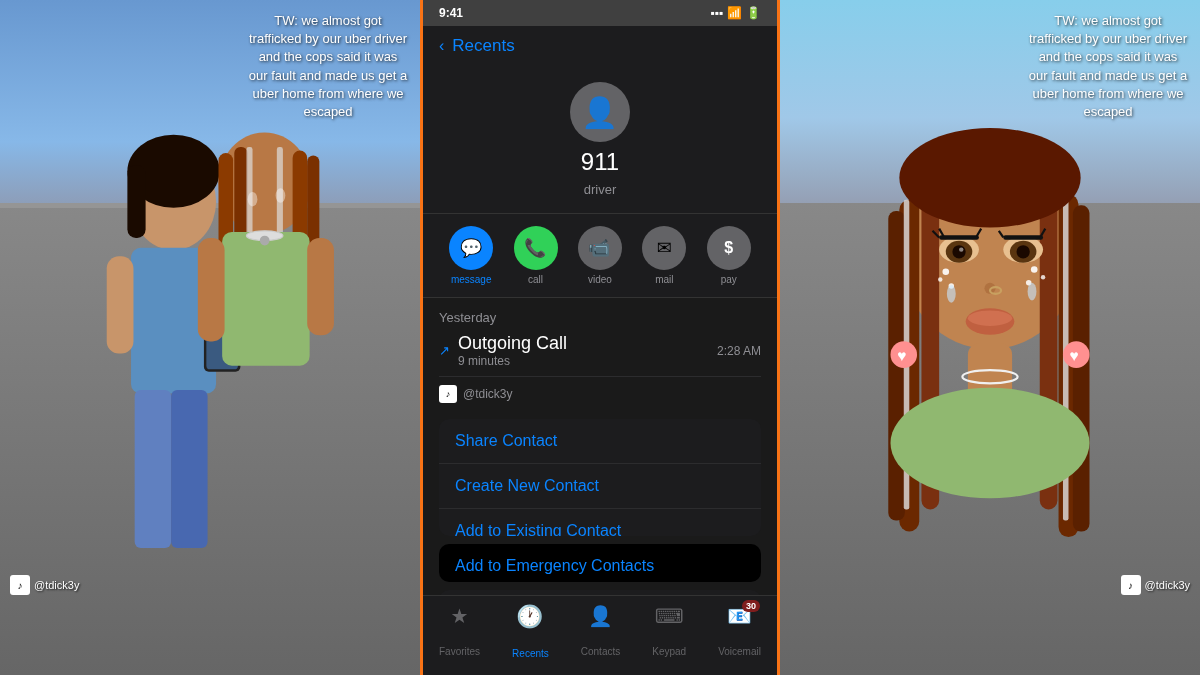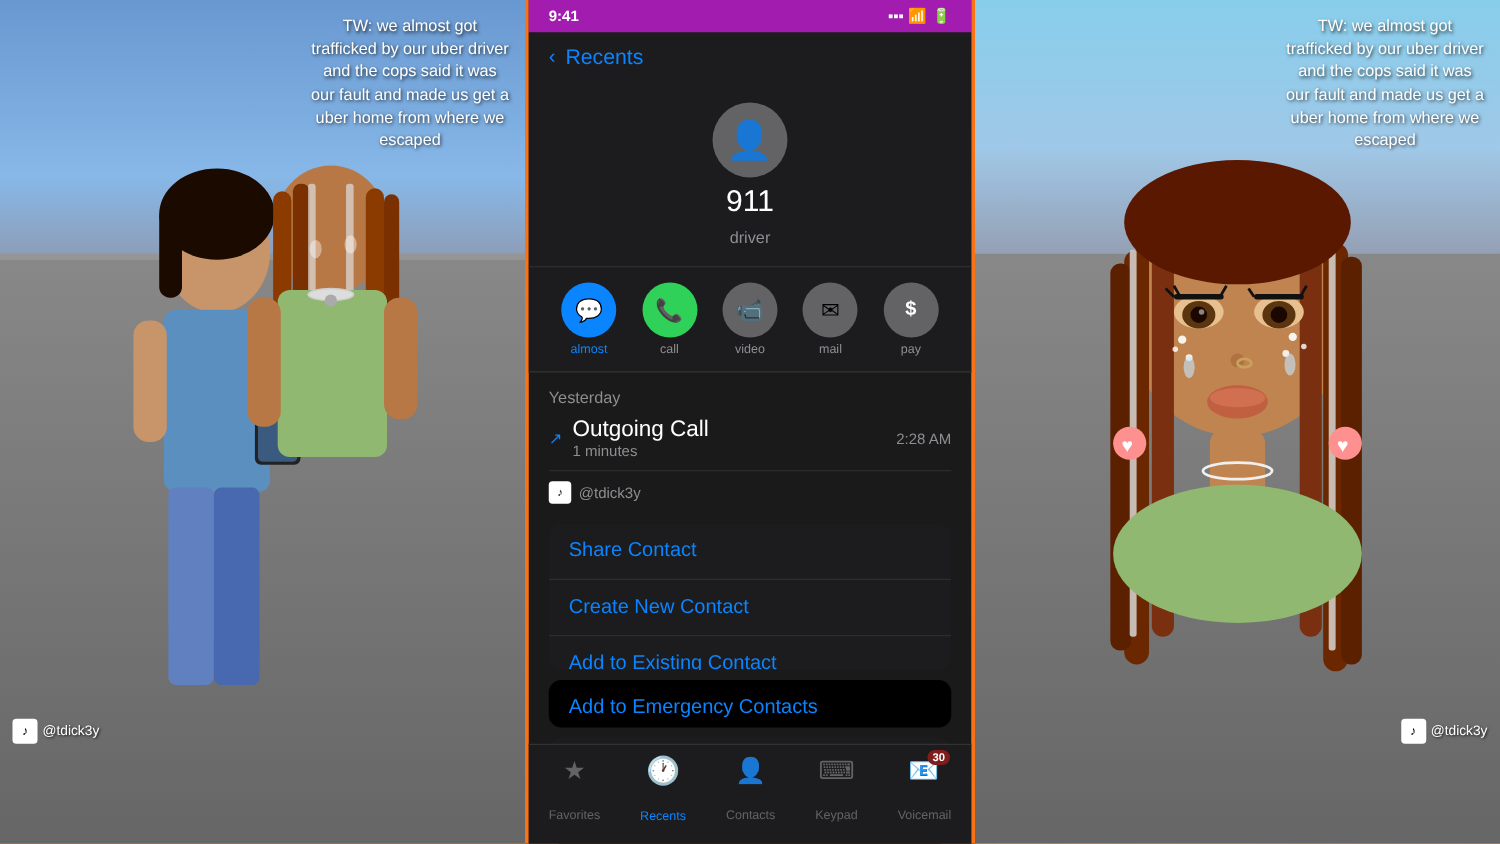--- a/index.html
+++ b/index.html
@@ -69,21 +69,21 @@
       flex-shrink: 0;
       background: #1a1a1a;
       display: flex;
       flex-direction: column;
       position: relative;
       border-left: 3px solid #f97316;
       border-right: 3px solid #f97316;
     }
 
     .phone-status-bar {
-      background: #a21caf;
+      background: #404040;
       padding: 6px 16px;
       display: flex;
       justify-content: space-between;
       align-items: center;
       color: white;
       font-size: 12px;
       font-weight: 600;
     }
 
     .status-right {
@@ -442,21 +442,21 @@
     <div class="avatar-circle">
       <span class="avatar-icon">👤</span>
     </div>
     <div class="contact-number">911</div>
     <div class="contact-label">driver</div>
   </div>
 
   <div class="action-buttons">
     <div class="action-btn">
       <div class="action-btn-circle btn-message">💬</div>
-      <span class="action-btn-label active">almost</span>
+      <span class="action-btn-label active">message</span>
     </div>
     <div class="action-btn">
       <div class="action-btn-circle btn-call">📞</div>
       <span class="action-btn-label">call</span>
     </div>
     <div class="action-btn">
       <div class="action-btn-circle btn-video">📹</div>
       <span class="action-btn-label">video</span>
     </div>
     <div class="action-btn">
@@ -469,21 +469,21 @@
     </div>
   </div>
 
   <div class="recent-section">
     <div class="recent-date">Yesterday</div>
     <div class="recent-call">
       <div class="recent-call-top">
         <span style="color:#0a84ff;font-size:13px;">↗</span>
         <div class="call-details">
           <div class="call-type">Outgoing Call</div>
-          <div class="call-meta">1 minutes</div>
+          <div class="call-meta">9 minutes</div>
         </div>
         <div class="call-time">2:28 AM</div>
       </div>
     </div>
   </div>
 
   <div class="tiktok-overlay">
     <div class="tiktok-icon-small">♪</div>
     <span class="tiktok-handle-text">@tdick3y</span>
   </div>

